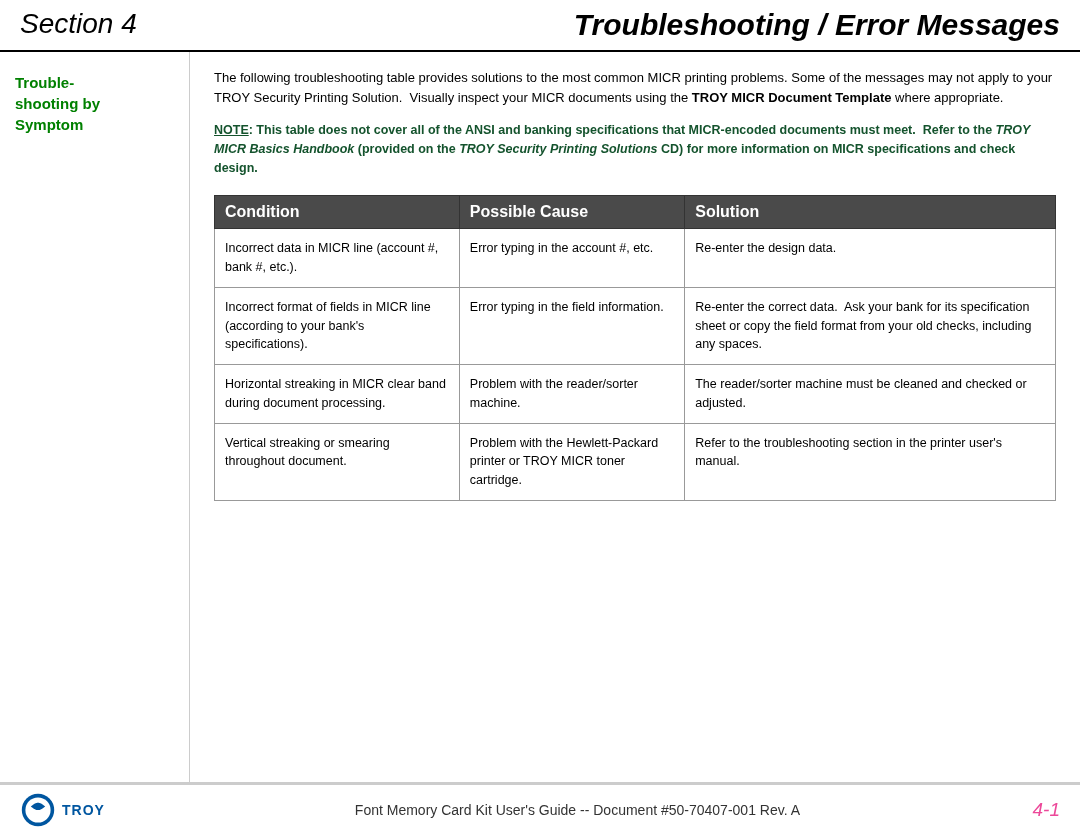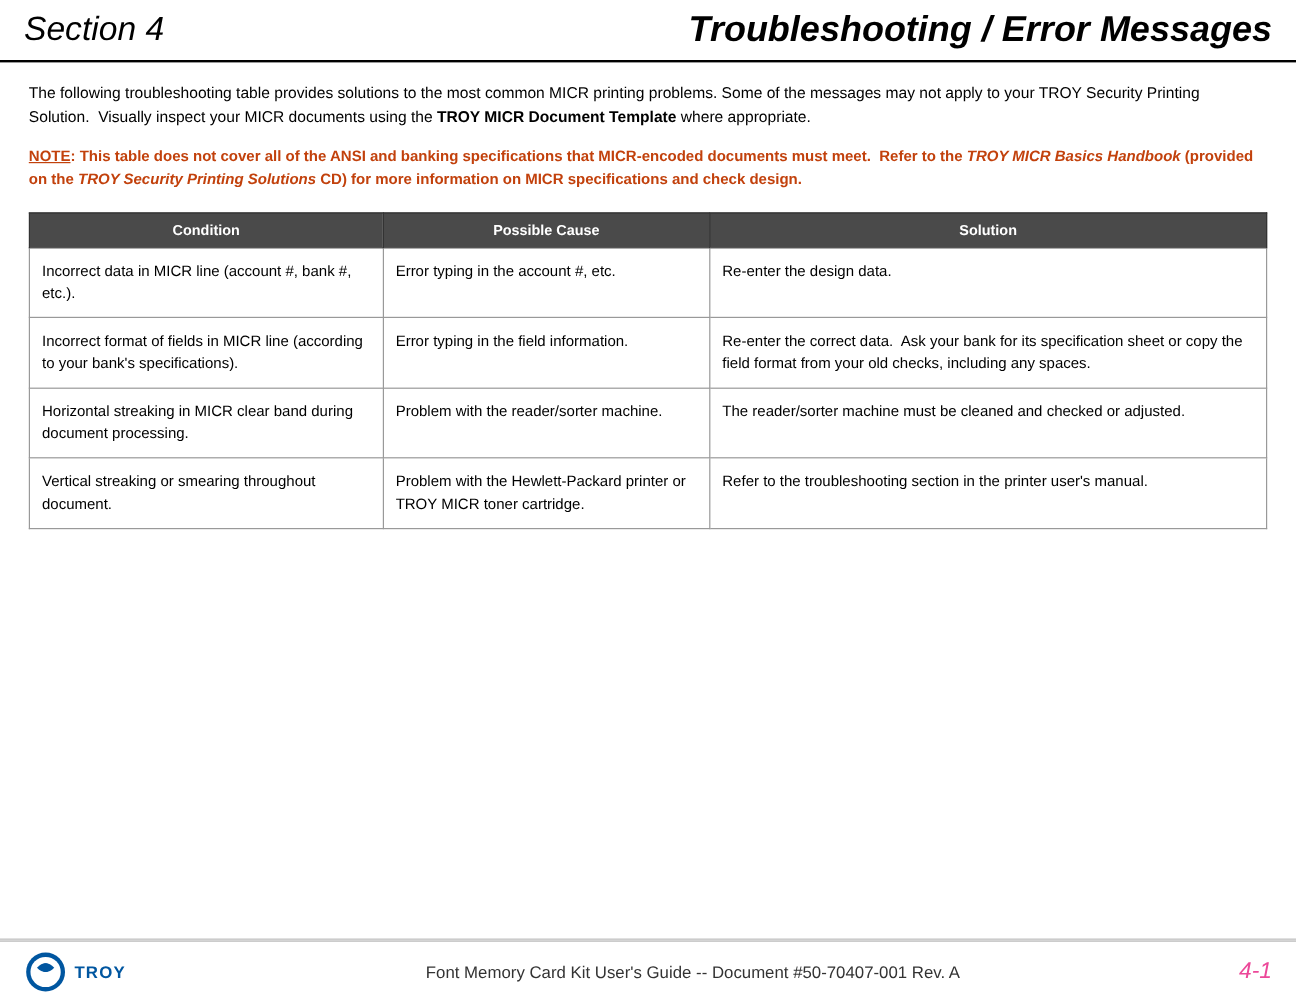--- a/index.html
+++ b/index.html
@@ -65,42 +65,42 @@
 
     .intro-text {
       font-size: 13px;
       line-height: 1.5;
       margin-bottom: 14px;
     }
 
     .note-block {
       font-size: 12.5px;
       font-weight: bold;
-      color: #c2410c;
+      color: #14532d;
       line-height: 1.5;
       margin-bottom: 18px;
     }
     .note-block .note-label {
       text-decoration: underline;
     }
 
     
     .trouble-table {
       width: 100%;
       border-collapse: collapse;
       font-size: 12.5px;
     }
     .trouble-table thead tr th {
       background: #4a4a4a;
       color: #fff;
       font-weight: bold;
-      font-size: 12px;
+      font-size: 16px;
       padding: 7px 10px;
       border: 1px solid #333;
-      text-align: center;
+      text-align: left;
     }
     .trouble-table tbody tr td {
       border: 1px solid #999;
       padding: 10px 10px;
       vertical-align: top;
       line-height: 1.5;
     }
 
     
     .page-footer {
@@ -145,20 +145,23 @@
 
 <div class="page-header">
   <div class="section-title">
     <span>Section</span>&nbsp;<span>4</span>
   </div>
   <div class="page-title">Troubleshooting / Error Messages</div>
 </div>
 
 <div class="main-content">
 
+  <div class="sidebar">
+    <div class="sidebar-heading">Trouble-<br>shooting by<br>Symptom</div>
+  </div>
 
   <div class="content-area">
 
     <p class="intro-text">
       The following troubleshooting table provides solutions to the most common MICR printing problems. Some of the messages may not apply to your TROY Security Printing Solution.&nbsp; Visually inspect your MICR documents using the <strong>TROY MICR Document Template</strong> where appropriate.
     </p>
 
     <p class="note-block">
       <span class="note-label">NOTE</span>: This table does not cover all of the ANSI and banking specifications that MICR-encoded documents must meet.&nbsp; Refer to the <span style="font-style:italic;">TROY MICR Basics Handbook</span> (provided on the <span style="font-style:italic;">TROY Security Printing Solutions</span> CD) for more information on MICR specifications and check design.
     </p>

